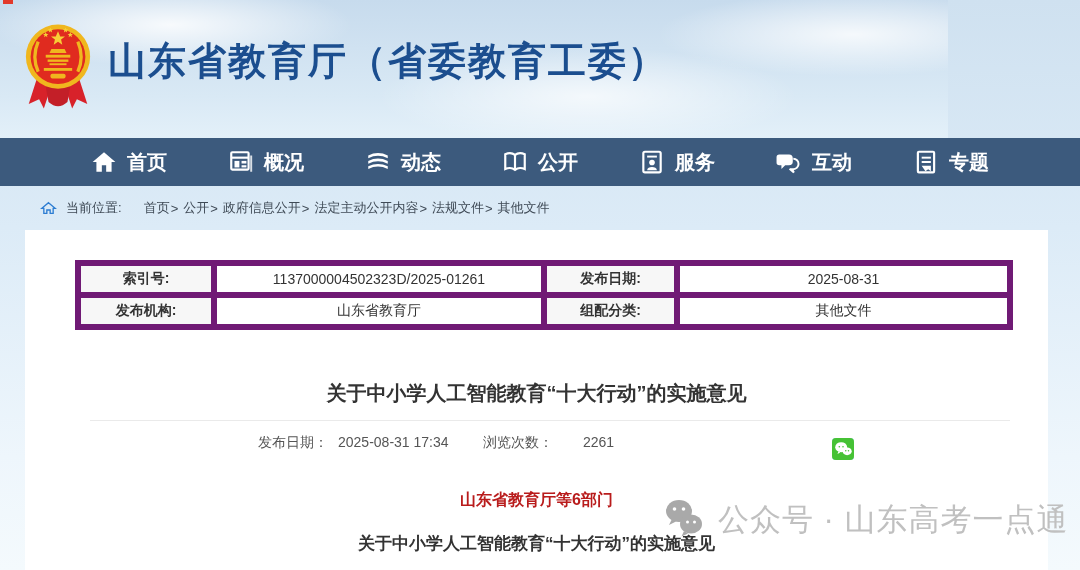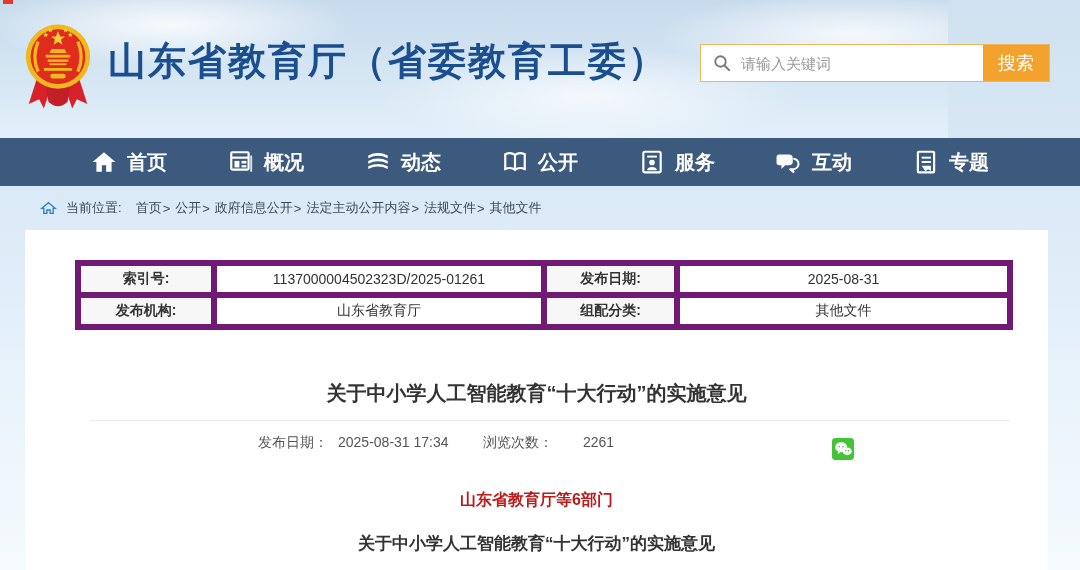--- a/index.html
+++ b/index.html
@@ -37,21 +37,21 @@
     padding:0 30px; z-index:2; }
   .nav-item { display:flex; align-items:center; gap:10px; color:#fff; font-size:20px;
     font-weight:bold; cursor:pointer; text-decoration:none; }
   .nav-icon { width:26px; height:26px; display:inline-flex; }
   .nav-icon svg { width:100%; height:100%; }
 
   
   .breadcrumb { position:absolute; top:186px; left:0; width:1080px; height:44px;
     display:flex; align-items:center; padding-left:40px; font-size:13px; color:#3f4a56; }
   .bc-home { width:17px; height:16px; margin-right:9px; flex:0 0 auto; }
-  .bc-prefix { margin-right:14px; }
+  .bc-prefix { margin-right:22px; }
   .bc-item { color:#3f4a56; cursor:pointer; text-decoration:none; }
   .bc-sep { margin:0 5px 0 1px; }
 
   
   .panel { position:absolute; left:25px; top:230px; width:1023px; height:340px; background:#fff; }
 
   .doc-table { position:absolute; left:50px; top:30px; width:932px; border-collapse:collapse;
     font-size:14px; color:#333; table-layout:fixed; }
   .doc-table td { border:6px solid #701a75; height:32px; text-align:center; padding:0 6px;
     overflow:hidden; white-space:nowrap; }
@@ -115,30 +115,20 @@
           <rect x="23" y="36" width="26" height="3"></rect>
           <rect x="25" y="41" width="22" height="2.5"></rect>
           <rect x="27" y="45" width="18" height="2"></rect>
           <rect x="21" y="50" width="30" height="3"></rect>
           <rect x="28" y="56" width="16" height="5" rx="2"></rect>
         </g>
       </svg>
       <h1 class="site-title">山东省教育厅（省委教育工委）</h1>
     </div>
 
-    <div class="search-bar">
-      <div class="search-input-wrap">
-        <svg class="search-glyph" viewBox="0 0 24 24">
-          <circle cx="10" cy="10" r="7" fill="none" stroke="#777" stroke-width="2.4"></circle>
-          <line x1="15.5" y1="15.5" x2="21.5" y2="21.5" stroke="#777" stroke-width="2.8" stroke-linecap="round"></line>
-        </svg>
-        <input class="search-input" type="text" placeholder="请输入关键词" style="">
-      </div>
-      <button class="search-button">搜索</button>
-    </div>
   </header>
 
   <nav class="main-nav">
     <a class="nav-item">
       <span class="nav-icon">
         <svg viewBox="0 0 24 24" fill="#fff">
             <path d="M12 3 L22.5 12 H19 V21 H14 V15 H10 V21 H5 V12 H1.5 Z"></path>
           </svg>
       </span>
       <span>首页</span>
@@ -277,14 +267,27 @@
             <circle cx="18" cy="14" r=".8" fill="#46c235"></circle>
           </svg>
         </span>
       </span>
     </div>
 
     <p class="body-line1">山东省教育厅等6部门</p>
     <p class="body-line2">关于中小学人工智能教育“十大行动”的实施意见</p>
   </main>
 
+  <div class="watermark">
+    <svg class="wm-icon" viewBox="0 0 48 46">
+      <ellipse cx="19" cy="14" rx="13" ry="11" fill="#a9a9a9"></ellipse>
+      <path d="M12 22 l-3 6 l7 -3.5 Z" fill="#a9a9a9"></path>
+      <circle cx="14.5" cy="12" r="1.8" fill="#fff"></circle>
+      <circle cx="23.5" cy="12" r="1.8" fill="#fff"></circle>
+      <ellipse cx="31" cy="27" rx="11" ry="9.5" fill="#a9a9a9"></ellipse>
+      <path d="M24 34 l-2.5 5.5 l6.5 -3 Z" fill="#a9a9a9"></path>
+      <circle cx="27.5" cy="25" r="1.5" fill="#fff"></circle>
+      <circle cx="34.5" cy="25" r="1.5" fill="#fff"></circle>
+    </svg>
+    <span class="wm-text">公众号 · 山东高考一点通</span>
+  </div>
 
 </div>
 
 </body></html>

